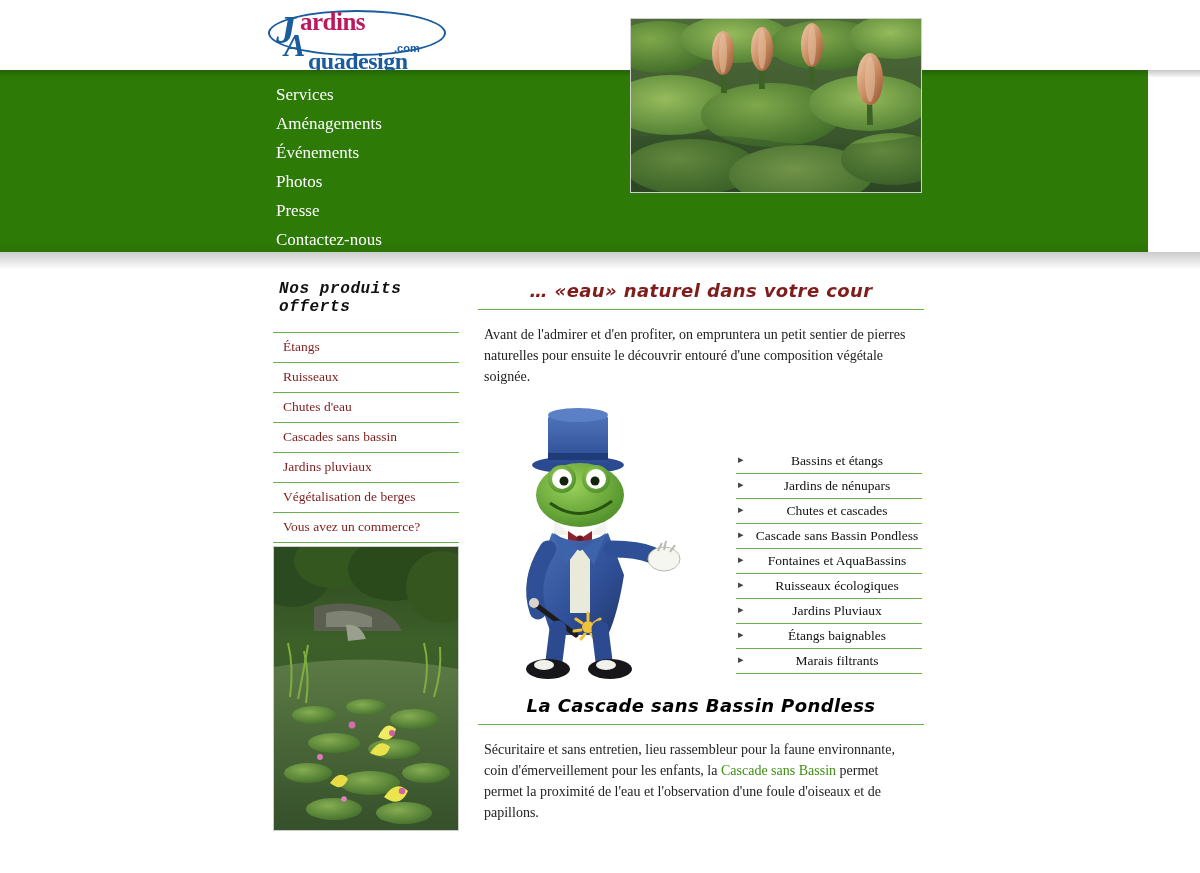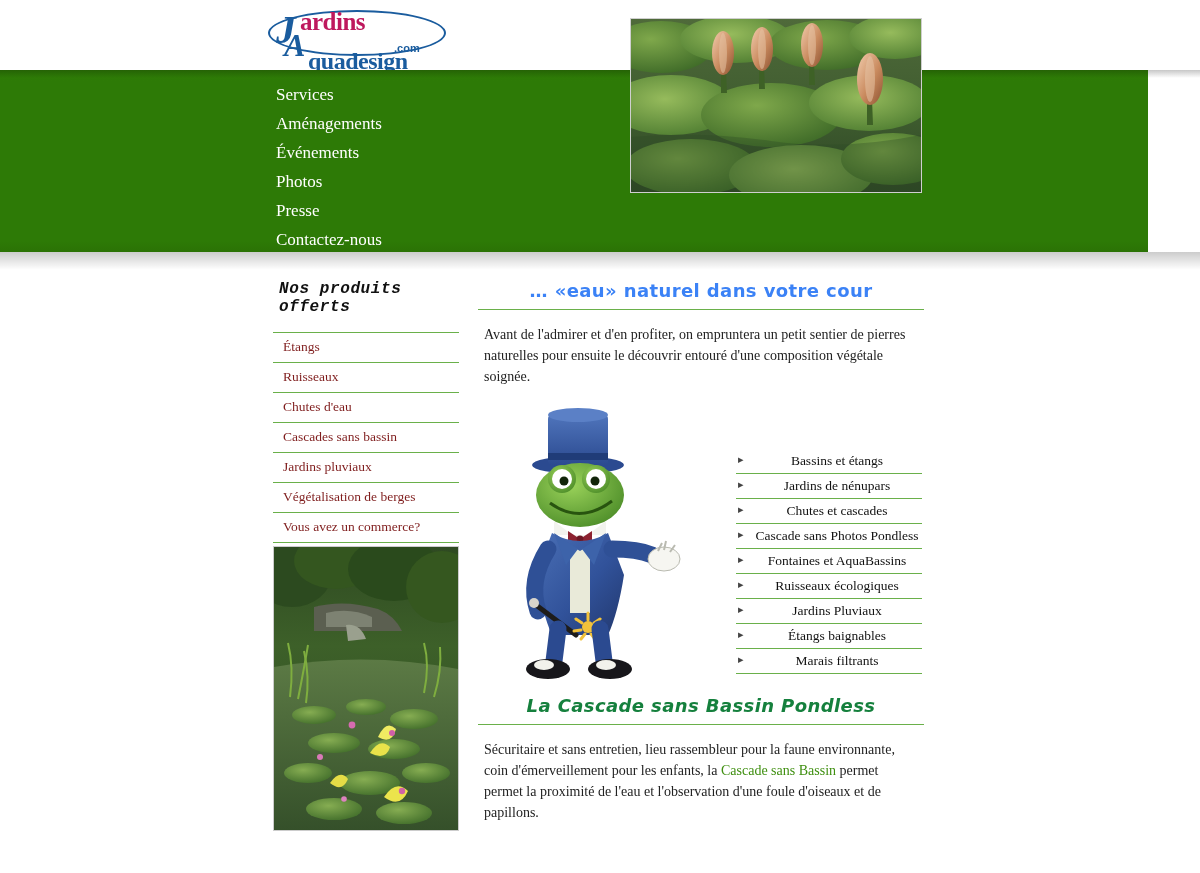--- a/index.html
+++ b/index.html
@@ -202,23 +202,24 @@
 
   
   .right-col {
     position: absolute;
     left: 478px;
     top: 10px;
     width: 446px;
   }
   .head-script {
     font-family: "DejaVu Sans", sans-serif;
+    font-style: italic;
     font-weight: bold;
     font-size: 18px;
-    color: #3b82f6;
+    color: #7f1d1d;
     text-align: center;
     letter-spacing: 0.4px;
     padding-bottom: 8px;
   }
   .hr-green {
     height: 0;
     border: 0;
     border-top: 1px solid #6ab04a;
     margin: 0 0 14px 0;
   }
@@ -274,21 +275,21 @@
     top: 4px;
     color: #444444;
     font-size: 11px;
   }
 
   .sub-head {
     font-family: "DejaVu Sans", sans-serif;
     font-style: italic;
     font-weight: bold;
     font-size: 18px;
-    color: #15803d;
+    color: #000000;
     text-align: center;
     padding: 6px 0 8px 0;
     letter-spacing: 0.4px;
   }
 </style>
 </head>
 <body>
 
 <div class="header">
   <div class="logo">
@@ -528,21 +529,21 @@
           <ellipse cx="118" cy="270" rx="22" ry="10" fill="#17161a"></ellipse>
           <ellipse cx="52" cy="266" rx="10" ry="5" fill="#f2f2ec"></ellipse>
           <ellipse cx="114" cy="266" rx="10" ry="5" fill="#f2f2ec"></ellipse>
         </svg>
       </div>
 
       <ul class="feat-list">
         <li>Bassins et étangs</li>
         <li>Jardins de nénupars</li>
         <li>Chutes et cascades</li>
-        <li>Cascade sans Photos Pondless</li>
+        <li>Cascade sans Bassin Pondless</li>
         <li>Fontaines et AquaBassins</li>
         <li>Ruisseaux écologiques</li>
         <li>Jardins Pluviaux</li>
         <li>Étangs baignables</li>
         <li>Marais filtrants</li>
       </ul>
     </div>
 
     <div class="sub-head">La Cascade sans Bassin Pondless</div>
     <hr class="hr-green">

